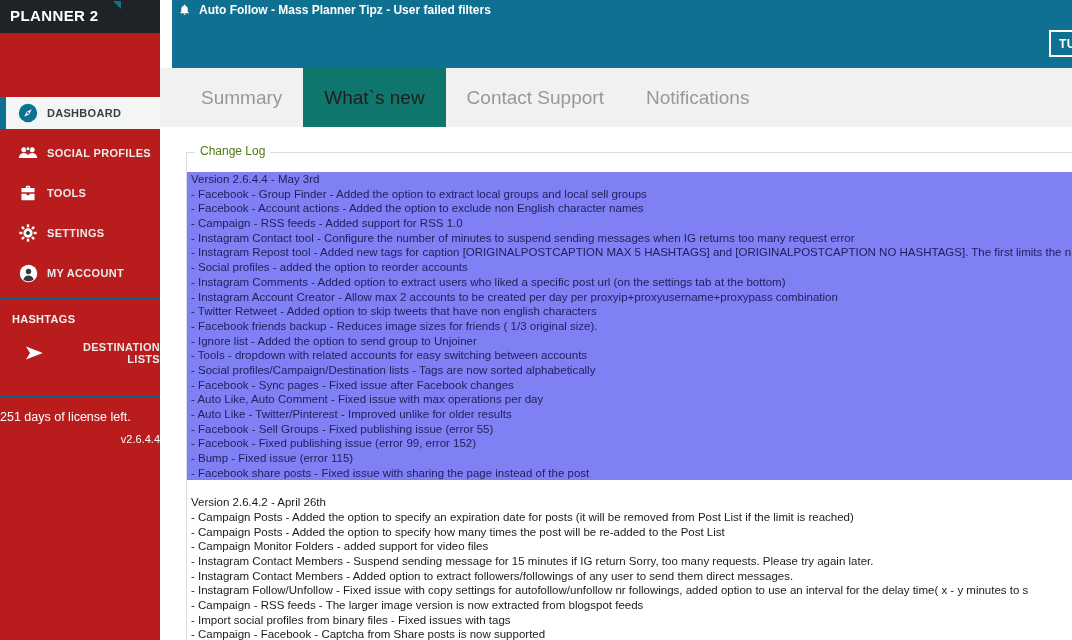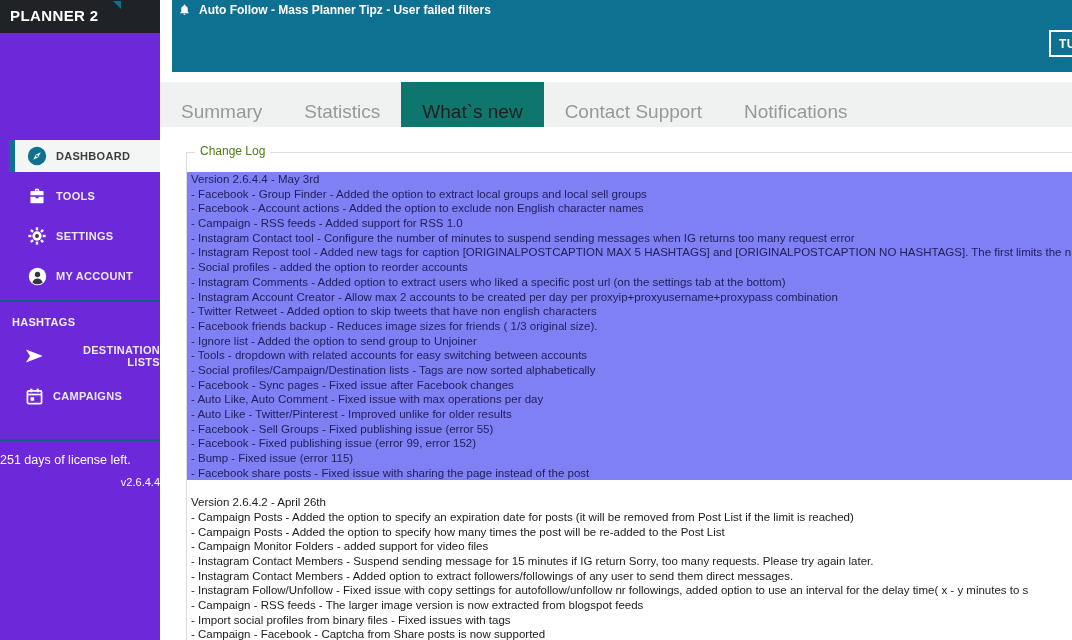--- a/index.html
+++ b/index.html
@@ -4,28 +4,28 @@
 <style>
   html,body{margin:0;padding:0;}
   body{
     width:1072px;height:640px;overflow:hidden;position:relative;
     font-family:"Liberation Sans",sans-serif;background:#fff;
     -webkit-font-smoothing:antialiased;
   }
   .app{position:absolute;inset:0;}
 
   
-  .sidebar{position:absolute;left:0;top:0;width:160px;height:640px;background:#6d28d9;z-index:5;}
+  .sidebar{position:absolute;left:0;top:0;width:160px;height:640px;background:#b91c1c;z-index:5;}
   .sidebar-header{position:relative;height:33px;background:#1f2327;}
   .brand{position:absolute;left:10px;top:7px;color:#fff;font-size:15px;font-weight:700;letter-spacing:.4px;}
   .hamburger{position:absolute;right:19px;top:2px;width:19px;height:14px;cursor:pointer;}
   .hamburger .bar{height:2.6px;background:#f2f2f2;margin-bottom:2.4px;border-radius:1px;}
   .hamburger .wedge{position:absolute;left:-9px;top:-1px;width:0;height:0;
     border-top:8px solid #0f7191;border-left:8px solid transparent;}
-  .nav{margin-top:107px;padding-left:9px;}
+  .nav{margin-top:64px;}
   .nav-item{height:32px;display:flex;align-items:center;padding-left:18px;margin-bottom:8px;
     color:#e9eaea;font-size:11px;font-weight:600;letter-spacing:.3px;cursor:pointer;}
   .nav-item .icon{width:20px;height:20px;margin-right:9px;display:flex;align-items:center;justify-content:center;flex:none;}
   .nav-item.active{background:#f4f5f5;color:#3a3e41;border-left:6px solid #0f7191;padding-left:12px;}
   .side-divider{height:2px;background:#0e627f;margin-top:6px;}
   .publisher-label{margin-top:14px;padding-left:12px;color:#f0f0f0;font-size:11px;font-weight:600;letter-spacing:.3px;}
   .nav-publisher{margin-top:12px;text-align:right;}
   .nav-publisher .nav-item{padding-left:24px;}
   .side-divider2{height:2px;background:#0e627f;margin-top:27px;}
   .license{margin-top:12px;color:#fff;font-size:12.5px;}
@@ -34,22 +34,22 @@
   
   .topbar{position:absolute;left:172px;top:0;width:912px;height:72px;background:#0f7191;}
   .notif{position:absolute;left:6px;top:3px;display:flex;align-items:center;color:#fff;
     font-size:12px;font-weight:600;cursor:pointer;}
   .notif .bell{width:13px;height:14px;margin-right:8px;flex:none;}
   .tuto-btn{position:absolute;left:877px;top:30px;height:27px;width:110px;box-sizing:border-box;
     background:transparent;border:2px solid #fff;color:#fff;font-family:"Liberation Sans",sans-serif;
     font-size:12px;font-weight:600;text-align:left;padding:0 0 0 8px;letter-spacing:.3px;cursor:pointer;}
 
   
-  .tabbar{position:absolute;left:160px;top:82px;width:912px;height:59px;background:#f0f2f2;
-    display:flex;align-items:stretch;box-sizing:border-box;}
+  .tabbar{position:absolute;left:160px;top:68px;width:912px;height:59px;background:#f0f2f2;
+    display:flex;align-items:stretch;padding-left:20px;box-sizing:border-box;}
   .tab{display:flex;align-items:center;padding:0 21px;font-size:19px;font-weight:300;
     color:#989898;cursor:pointer;white-space:nowrap;}
   .tab.active{background:#0f766e;color:#1e1e1e;}
 
   
   .content{position:absolute;left:160px;top:127px;width:912px;height:513px;background:#fff;overflow:hidden;}
   .groupbox{position:absolute;left:26px;top:25px;width:1200px;height:900px;
     border:1px solid #d8dde0;}
   .groupbox-label{position:absolute;left:8px;top:-9px;background:#fff;padding:0 5px;
     font-size:12px;color:#4d7c0f;}
@@ -76,20 +76,32 @@
     <nav class="nav" id="nav-main">
         <div class="nav-item active">
           <span class="icon">
             <svg width="20" height="20" viewBox="0 0 24 24">
               <circle cx="12" cy="12" r="11" fill="#0f7191"></circle>
               <polygon points="16.5,7.5 10.5,10.5 7.5,16.5 13.5,13.5" fill="#ffffff"></polygon>
               <circle cx="12" cy="12" r="1.2" fill="#0f7191"></circle>
             </svg>
           </span>
           <span>DASHBOARD</span>
+        </div>
+        <div class="nav-item">
+          <span class="icon">
+            <svg width="20" height="14" viewBox="0 0 24 16">
+              <circle cx="7" cy="4" r="3" fill="#fff"></circle>
+              <circle cx="17" cy="4" r="3" fill="#fff"></circle>
+              <circle cx="12" cy="3" r="2.4" fill="#fff" stroke="#34383b" stroke-width="1"></circle>
+              <path d="M1 14c0-3.3 2.7-6 6-6s6 2.7 6 6z" fill="#fff"></path>
+              <path d="M11 14c0-3.3 2.7-6 6-6s6 2.7 6 6z" fill="#fff"></path>
+            </svg>
+          </span>
+          <span>SOCIAL PROFILES</span>
         </div>
         <div class="nav-item">
           <span class="icon">
             <svg width="18" height="16" viewBox="0 0 24 22">
               <path d="M9 4V2.5C9 1.7 9.7 1 10.5 1h3c.8 0 1.5.7 1.5 1.5V4h5a1 1 0 0 1 1 1v5H3V5a1 1 0 0 1 1-1h5zm2-1v1h2V3h-2z" fill="#fff"></path>
               <path d="M3 12h7v2h4v-2h7v8a1 1 0 0 1-1 1H4a1 1 0 0 1-1-1v-8z" fill="#fff"></path>
             </svg>
           </span>
           <span>TOOLS</span>
         </div>
@@ -129,51 +141,38 @@
     <div class="publisher-label">HASHTAGS</div>
     <nav class="nav-publisher" id="nav-publisher">
         <div class="nav-item">
           <span class="icon">
             <svg width="20" height="16" viewBox="0 0 24 20">
               <polygon points="2,2 23,10 2,18 7,10" fill="#fff"></polygon>
             </svg>
           </span>
           <span>DESTINATION LISTS</span>
         </div>
-        <div class="nav-item">
-          <span class="icon">
-            <svg width="17" height="17" viewBox="0 0 24 24">
-              <rect x="2" y="4" width="20" height="18" rx="2" fill="none" stroke="#fff" stroke-width="2.4"></rect>
-              <rect x="6" y="1" width="3" height="5" fill="#fff"></rect>
-              <rect x="15" y="1" width="3" height="5" fill="#fff"></rect>
-              <rect x="2" y="8" width="20" height="2.4" fill="#fff"></rect>
-              <rect x="6.5" y="13" width="5" height="5" fill="#fff"></rect>
-            </svg>
-          </span>
-          <span>CAMPAIGNS</span>
-        </div>
       </nav>
     <div class="side-divider2"></div>
     <div class="license">251 days of license left.</div>
     <div class="version">v2.6.4.4</div>
   </aside>
 
   <header class="topbar">
     <div class="notif">
       <svg class="bell" viewBox="0 0 24 24">
         <path fill="#ffffff" d="M12 2c-.8 0-1.5.7-1.5 1.5v.7C7.9 4.9 6 7.2 6 10v5l-2 2v1h16v-1l-2-2v-5c0-2.8-1.9-5.1-4.5-5.8v-.7C13.5 2.7 12.8 2 12 2zm-2 17a2 2 0 0 0 4 0h-4z"></path>
       </svg>
       <span>Auto Follow - Mass Planner Tipz - User failed filters</span>
     </div>
     <button class="tuto-btn">TUTO</button>
   </header>
 
   <div class="tabbar" id="tabbar">
       <div class="tab">Summary</div>
-      <div class="tab">Statistics</div>
       <div class="tab active">What`s new</div>
       <div class="tab">Contact Support</div>
       <div class="tab">Notifications</div>
     </div>
 
   <div class="content">
     <div class="groupbox">
       <span class="groupbox-label">Change Log</span>
     </div>
     <div class="changelog">

